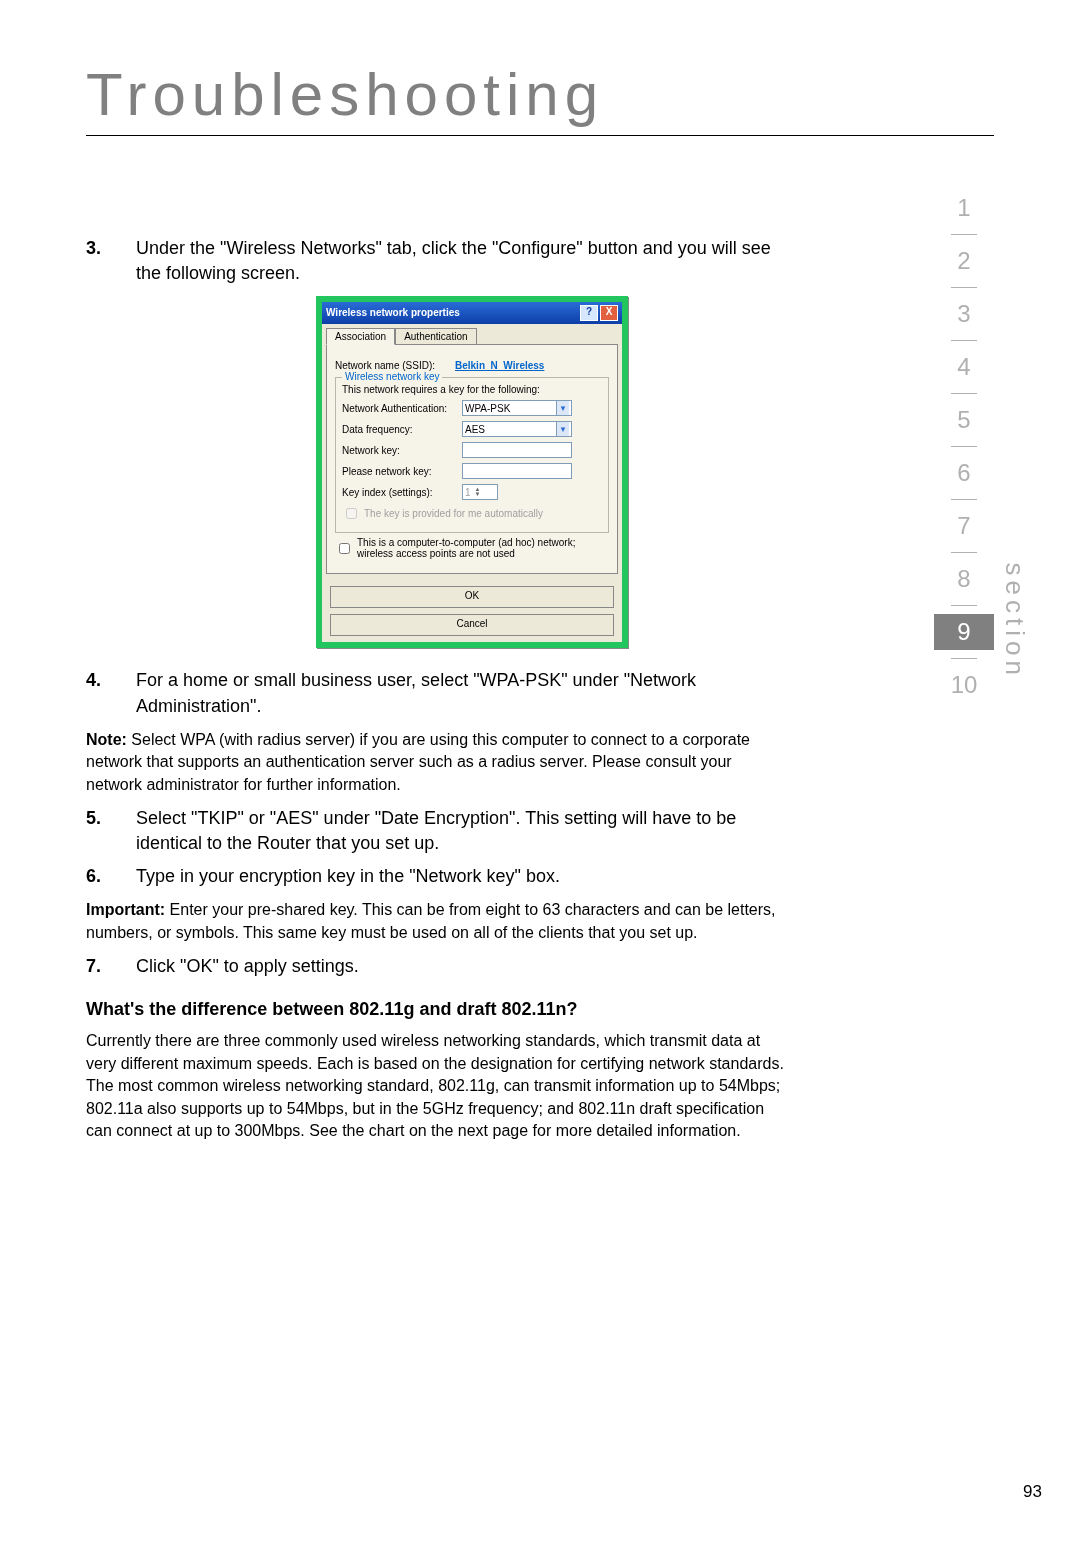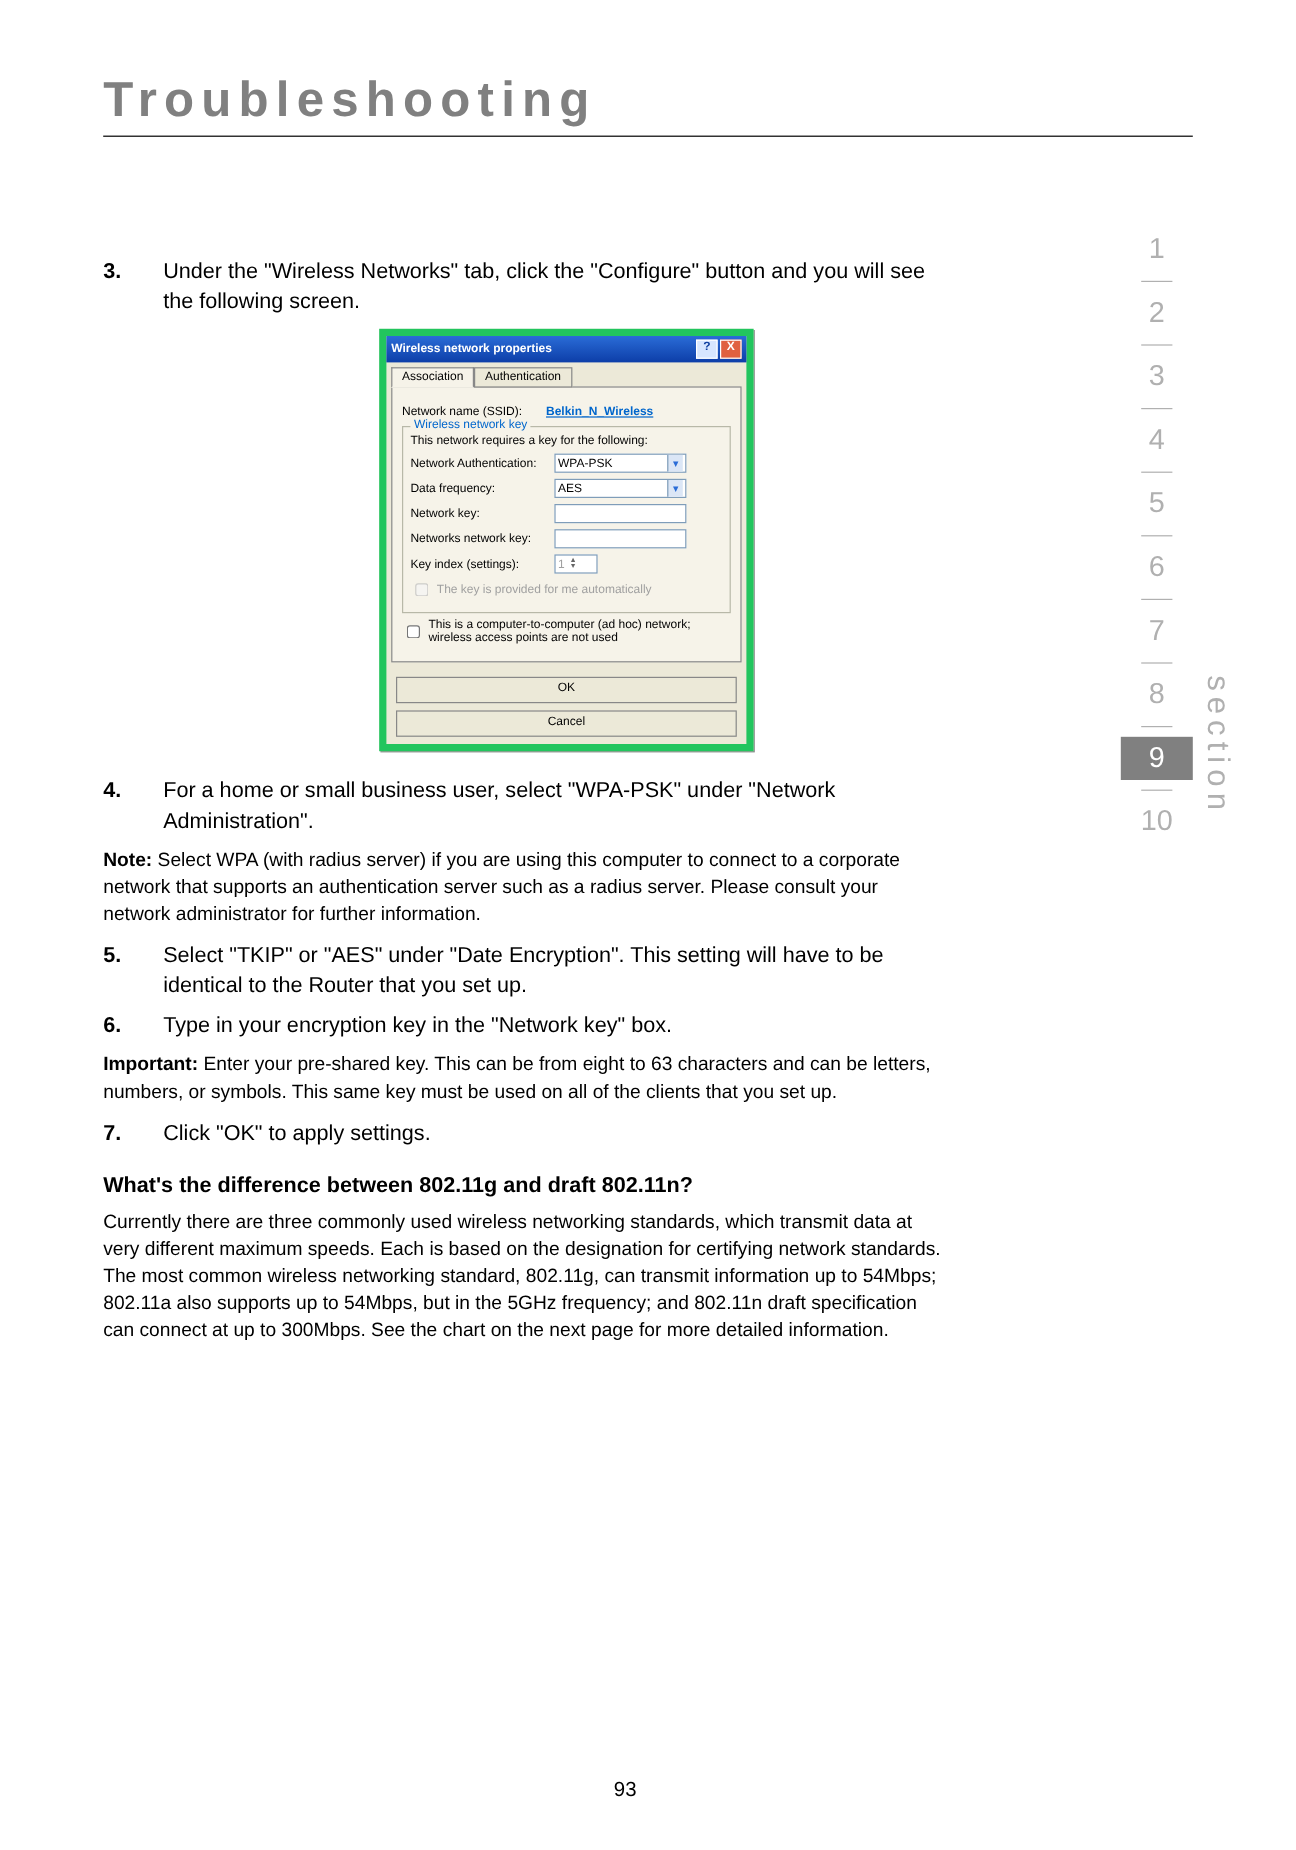--- a/index.html
+++ b/index.html
@@ -11,23 +11,23 @@
     width: 1080px;
   }
   .page {
     width: 1080px;
     height: 1542px;
     position: relative;
     box-sizing: border-box;
     padding: 60px 86px 50px 86px;
   }
   h1.page-title {
-    font-size: 41px;
+    font-size: 60px;
     letter-spacing: 6px;
-    font-weight: 700;
+    font-weight: 400;
     color: #808080;
     margin: 0 0 6px 0;
   }
   .hr {
     border: none;
     border-top: 1px solid #000;
     margin: 0 0 100px 0;
   }
   .content {
     width: 700px;
@@ -54,21 +54,21 @@
   .subhead {
     font-size: 18px;
     font-weight: 700;
     margin: 20px 0 10px 0;
   }
   .page-num {
     position: absolute;
     bottom: 40px;
     left: 0;
     width: 1042px;
-    text-align: center;
+    text-align: right;
     font-size: 17px;
   }
 
   
   .side-nav {
     position: absolute;
     top: 190px;
     right: 86px;
     width: 60px;
     text-align: center;
@@ -342,21 +342,21 @@
               <span class="caret">▾</span>
             </div>
           </div>
 
           <div class="form-row">
             <label>Network key:</label>
             <div class="txtinput"></div>
           </div>
 
           <div class="form-row">
-            <label>Networks network key:</label>
+            <label>Please network key:</label>
             <div class="txtinput"></div>
           </div>
 
           <div class="form-row disabled">
             <label>Key index (settings):</label>
             <div class="spinner">
               <span>1</span>
               <span class="spin-btns">▲<br>▼</span>
             </div>
           </div>

